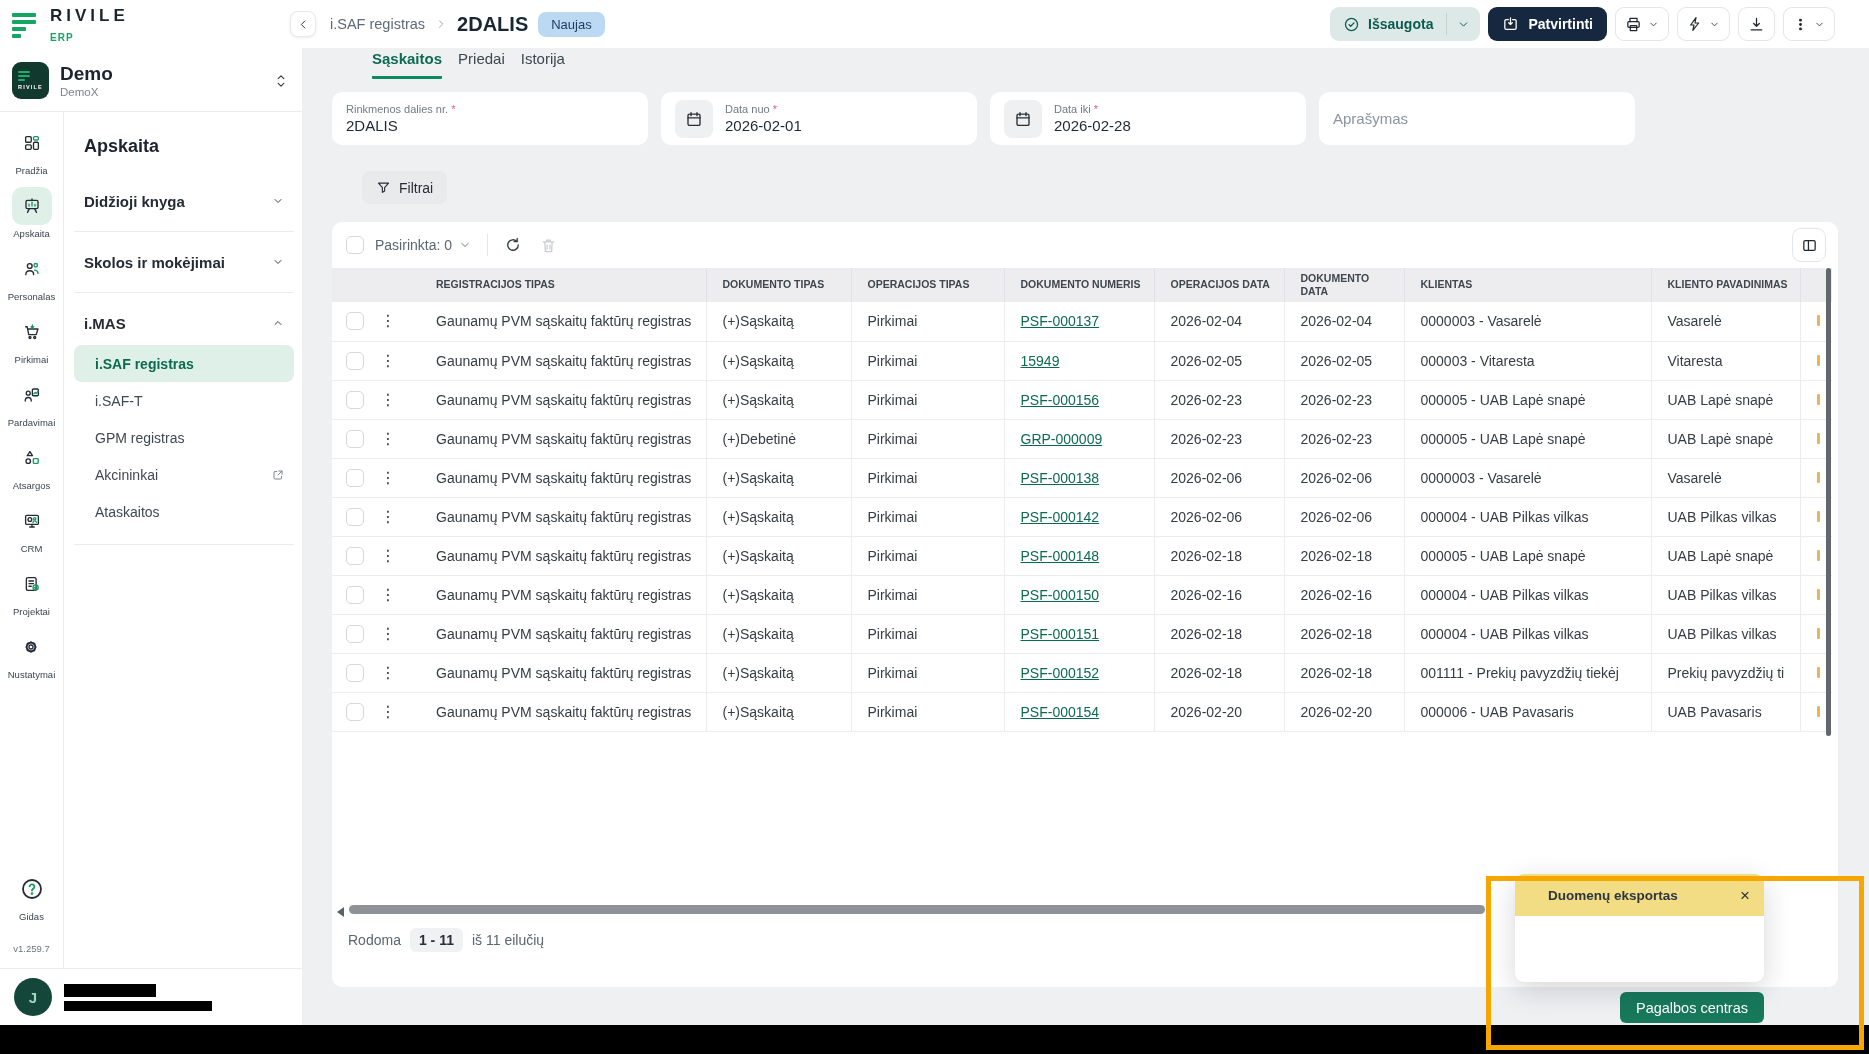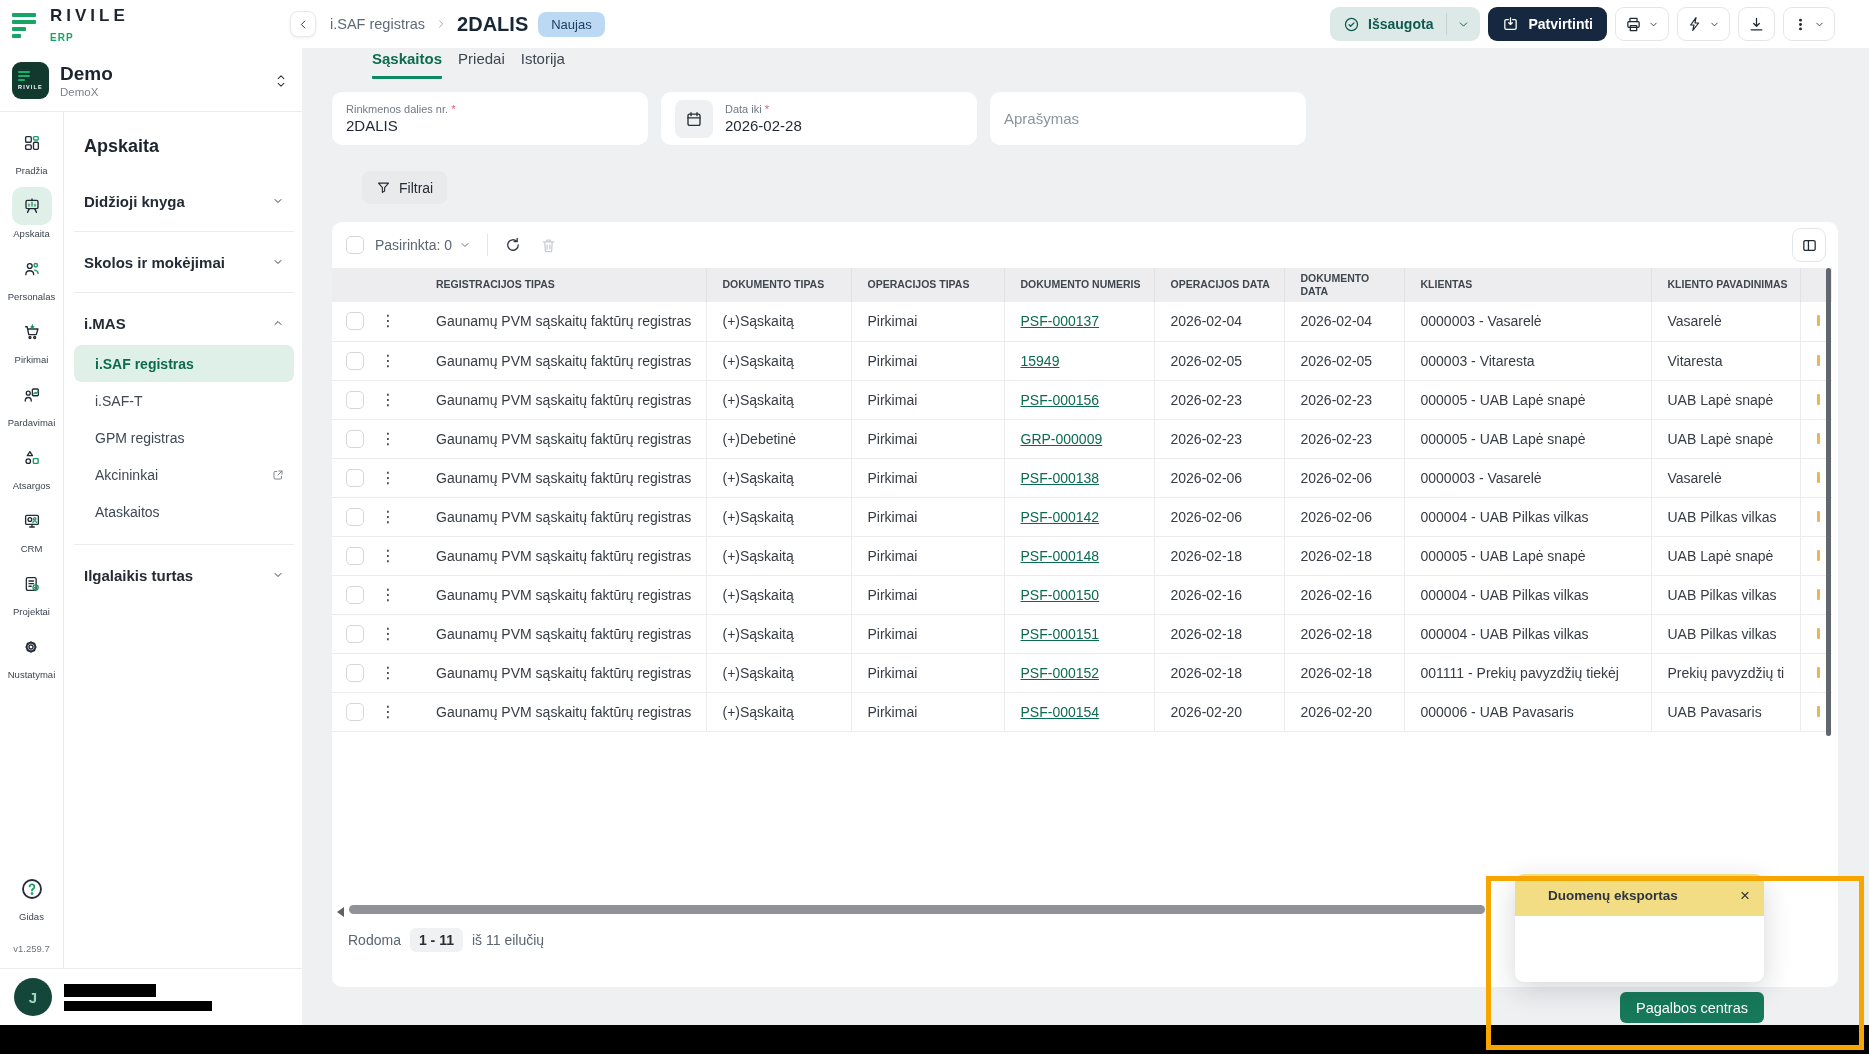--- a/index.html
+++ b/index.html
@@ -299,26 +299,20 @@
           <span>Akcininkai</span>
           <svg class="ic chev" style="color:#6f7883" viewBox="0 0 24 24">
               <path d="M9.5 5H6a2 2 0 0 0-2 2v11a2 2 0 0 0 2 2h11a2 2 0 0 0 2-2v-3.5"></path>
               <path d="M13.5 4H20v6.5M20 4l-8 8"></path>
             </svg>
         </div>
         <div class="menu-item">
           <span>Ataskaitos</span>
         </div>
         <div class="menu-div" style="margin-top:14px;"></div>
-        <div class="menu-group">
-          <span>Ilgalaikis turtas</span>
-          <svg class="ic chev" viewBox="0 0 24 24">
-              <path d="M6 9l6 6 6-6"></path>
-            </svg>
-        </div>
       </div>
     </div>
     <div class="user-row">
       <span class="avatar">J</span>
       <span class="redact">
           <i></i>
           <i></i>
         </span>
     </div>
   </div>
@@ -399,20 +393,32 @@
     <div class="tab active">Sąskaitos</div>
     <div class="tab">Priedai</div>
     <div class="tab">Istorija</div>
   </div>
 
   <div class="filters">
     <div class="field">
       <span class="stack">
         <span class="f-label"><span>Rinkmenos dalies nr.</span> <b>*</b></span>
         <span class="f-value">2DALIS</span>
+      </span>
+    </div>
+    <div class="field">
+      <span class="cal-box">
+        <svg class="ic" style="width:18px;height:18px" viewBox="0 0 24 24">
+            <rect x="4" y="5.5" width="16" height="15" rx="2"></rect>
+            <path d="M8 3.5v4M16 3.5v4M4 10.5h16"></path>
+          </svg>
+      </span>
+      <span class="stack">
+        <span class="f-label"><span>Data nuo</span> <b>*</b></span>
+        <span class="f-value">2026-02-01</span>
       </span>
     </div>
     <div class="field">
       <span class="cal-box">
         <svg class="ic" style="width:18px;height:18px" viewBox="0 0 24 24">
             <rect x="4" y="5.5" width="16" height="15" rx="2"></rect>
             <path d="M8 3.5v4M16 3.5v4M4 10.5h16"></path>
           </svg>
       </span>
       <span class="stack">

